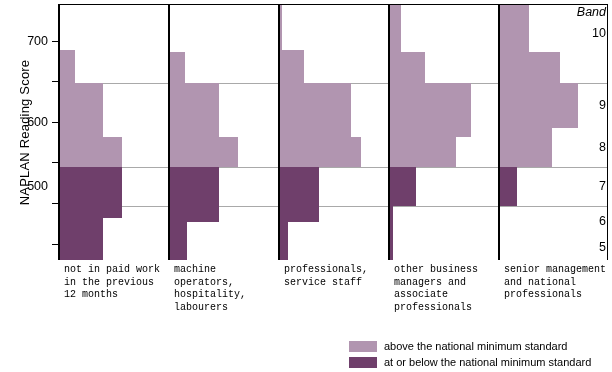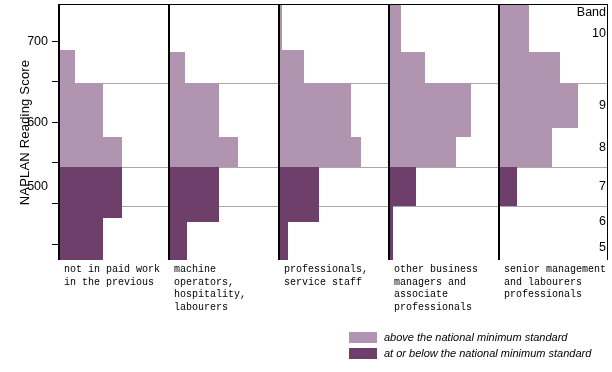--- a/index.html
+++ b/index.html
@@ -95,21 +95,21 @@
   .band-label{
     position:absolute;
     font-size:12.5px;
     text-align:right;
     width:46px;
   }
 
   
   .legend{
     position:absolute;
-    left:349px; top:331px;font-style:italic;
+    left:349px; top:340px;
   }
   .legend-row{
     display:flex;align-items:center;
     height:13px;margin-bottom:3px;
   }
   .legend-swatch{
     width:28px;height:11px;margin-right:7px;flex:none;
   }
   .legend-swatch.above{background:#b195b0;}
   .legend-swatch.below{background:#6f3f6b;}
@@ -187,44 +187,45 @@
         </div>
         <div class="panel-sep" style="left: 440px;"></div>
       </div>
     <div class="plot-frame"></div>
   </div>
 
   <div id="cat-layer">
       <div class="cat-label" style="left: 64px;">
         <div>not in paid work</div>
         <div>in the previous</div>
+        <div>12 months</div>
       </div>
       <div class="cat-label" style="left: 174px;">
         <div>machine operators,</div>
         <div>hospitality,</div>
         <div>labourers</div>
       </div>
       <div class="cat-label" style="left: 284px;">
         <div>professionals,</div>
         <div>service staff</div>
       </div>
       <div class="cat-label" style="left: 394px;">
         <div>other business</div>
         <div>managers and</div>
         <div>associate</div>
         <div>professionals</div>
       </div>
       <div class="cat-label" style="left: 504px;">
         <div>senior management</div>
-        <div>and labourers</div>
+        <div>and national</div>
         <div>professionals</div>
       </div>
     </div>
 
-  <div class="band-head" style="left:560px;top:5px;">Band</div>
+  <div class="band-head" style="left:560px;top:5px;font-style:italic;">Band</div>
   <div id="band-layer">
       <div class="band-label" style="left: 560px; top: 26px;">10</div>
       <div class="band-label" style="left: 560px; top: 98.181px;">9</div>
       <div class="band-label" style="left: 560px; top: 140.035px;">8</div>
       <div class="band-label" style="left: 560px; top: 179.451px;">7</div>
       <div class="band-label" style="left: 560px; top: 213.584px;">6</div>
       <div class="band-label" style="left: 560px; top: 240.403px;">5</div>
     </div>
 
   <div class="legend">

